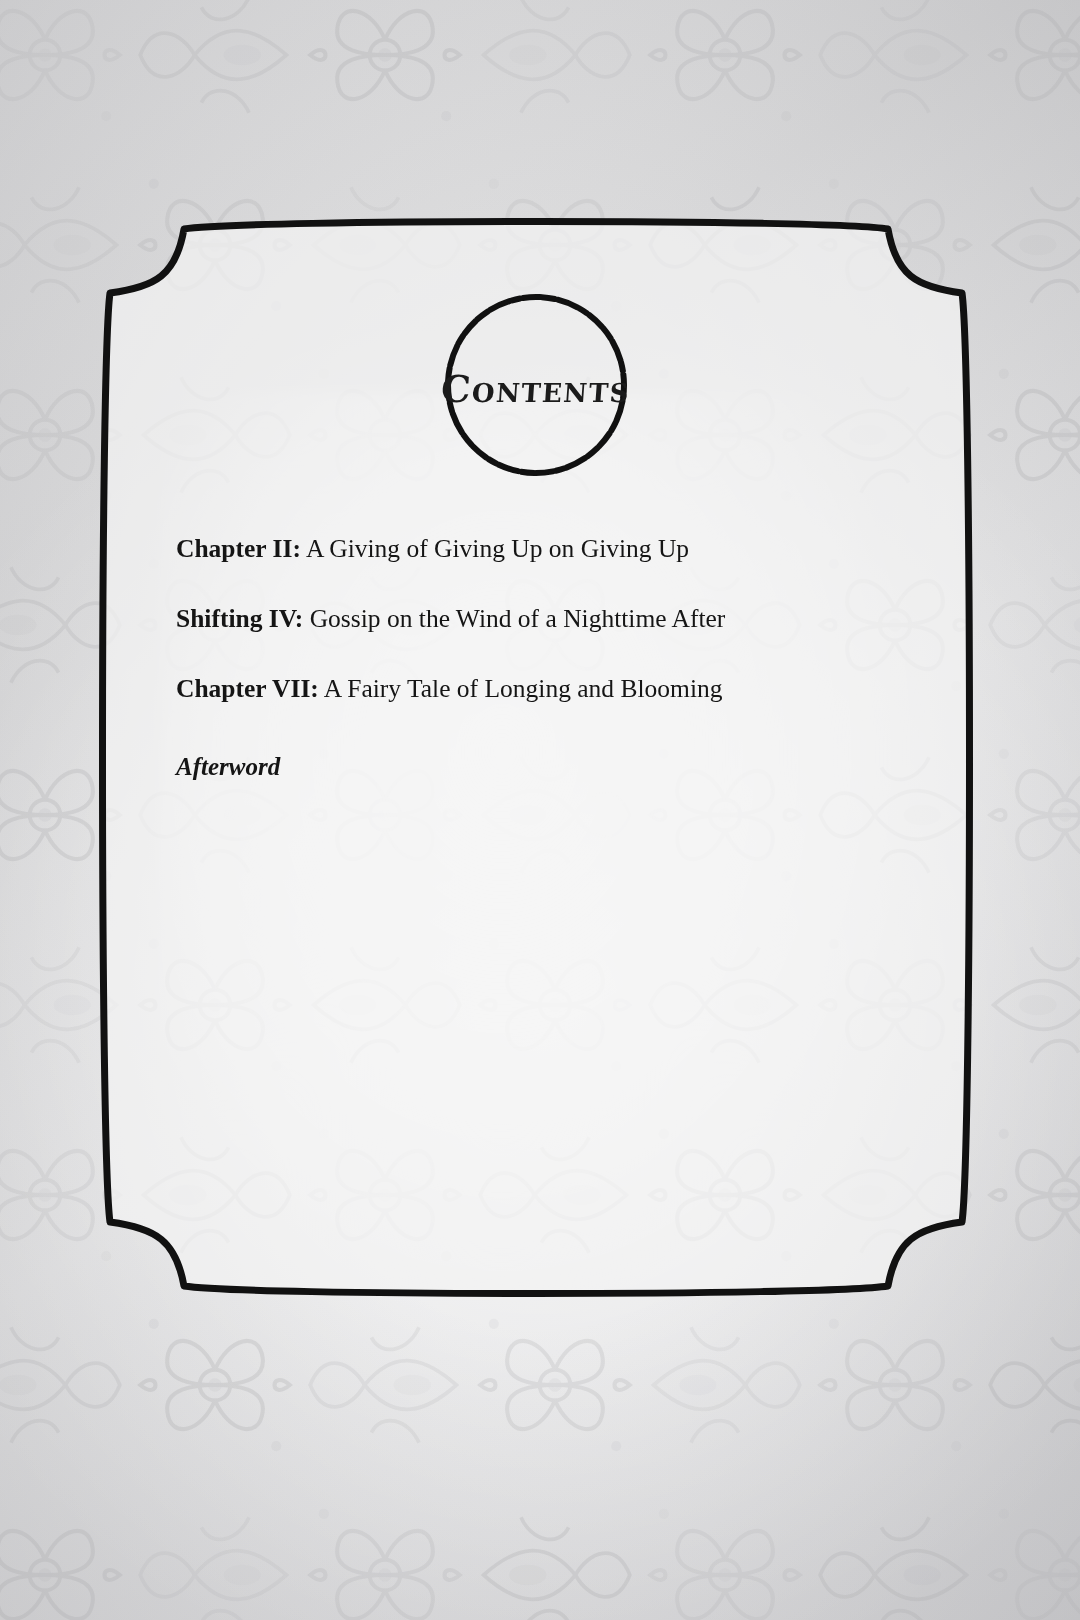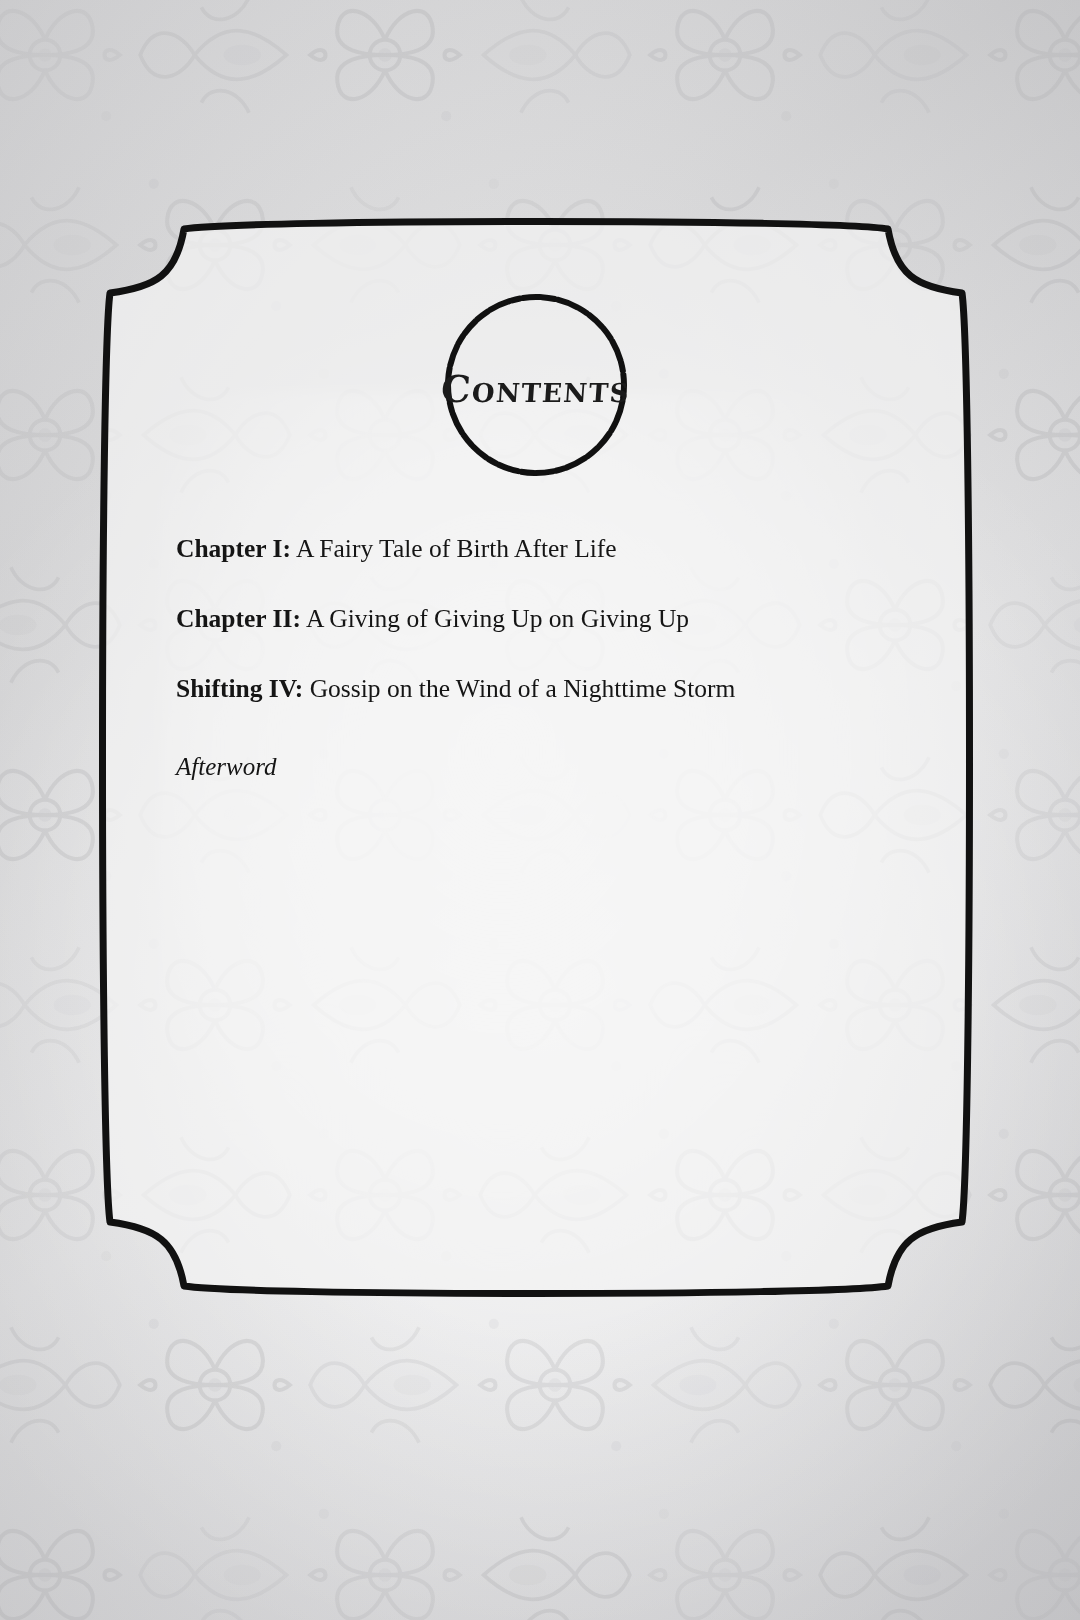--- a/index.html
+++ b/index.html
@@ -116,21 +116,21 @@
     white-space: nowrap;
   }
   .toc-entry .chapter-label {
     font-weight: bold;
   }
   .toc-entry .chapter-title {
     font-weight: normal;
   }
   .toc-entry.afterword {
     margin-top: 46px;
-    font-weight: normal;
+    font-weight: bold;
     font-style: italic;
     font-size: 25px;
   }
 </style>
 </head>
 <body>
 
 <div class="page">
 
   <div class="bg-base"></div>
@@ -1135,28 +1135,28 @@
       <div class="medallion">
         <svg viewBox="0 0 196 196">
           <circle cx="98" cy="98" r="88" fill="none" stroke="#111111" stroke-width="6" stroke-dasharray="13 3 21 2 9 3 17 2" stroke-linecap="round"></circle>
           <circle cx="98" cy="98" r="88" fill="none" stroke="#111111" stroke-width="2.5" stroke-opacity="0.75"></circle>
         </svg>
         <div class="medallion-label">Contents</div>
       </div>
 
       <div class="toc">
         <div class="toc-entry">
-          <span class="chapter-label">Chapter I:</span>
-          <span class="chapter-title">A Fairy Tale of Birth After Life</span>
-        </div>
-        <div class="toc-entry">
           <span class="chapter-label">Chapter II:</span>
           <span class="chapter-title">A Giving of Giving Up on Giving Up</span>
         </div>
         <div class="toc-entry">
           <span class="chapter-label">Shifting IV:</span>
-          <span class="chapter-title">Gossip on the Wind of a Nighttime Storm</span>
+          <span class="chapter-title">Gossip on the Wind of a Nighttime After</span>
+        </div>
+        <div class="toc-entry">
+          <span class="chapter-label">Chapter VII:</span>
+          <span class="chapter-title">A Fairy Tale of Longing and Blooming</span>
         </div>
         <div class="toc-entry afterword">Afterword</div>
       </div>
     </div>
   </div>
 </div>
 
 </body></html>

